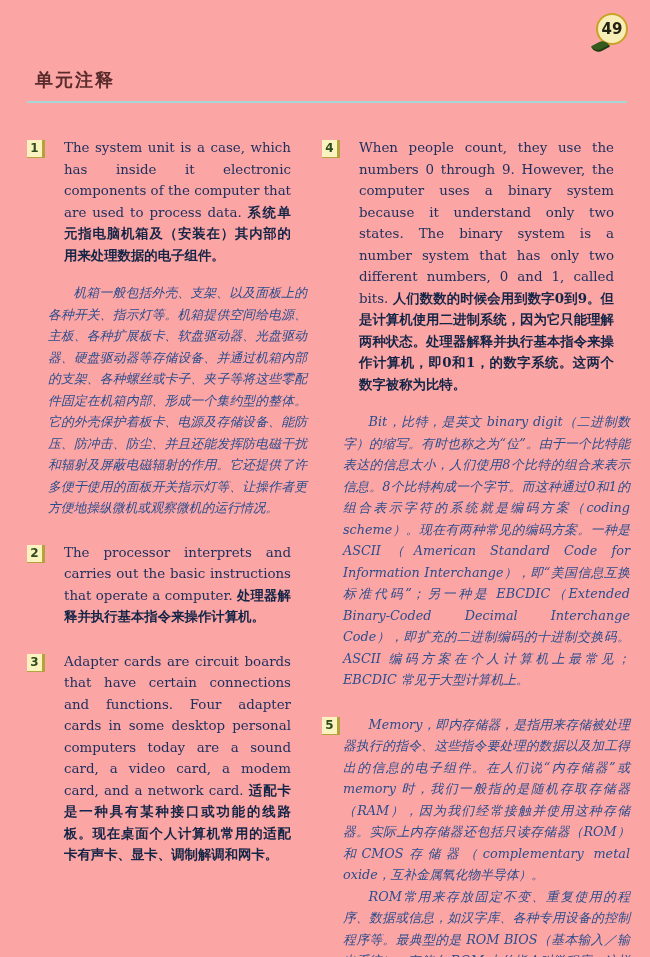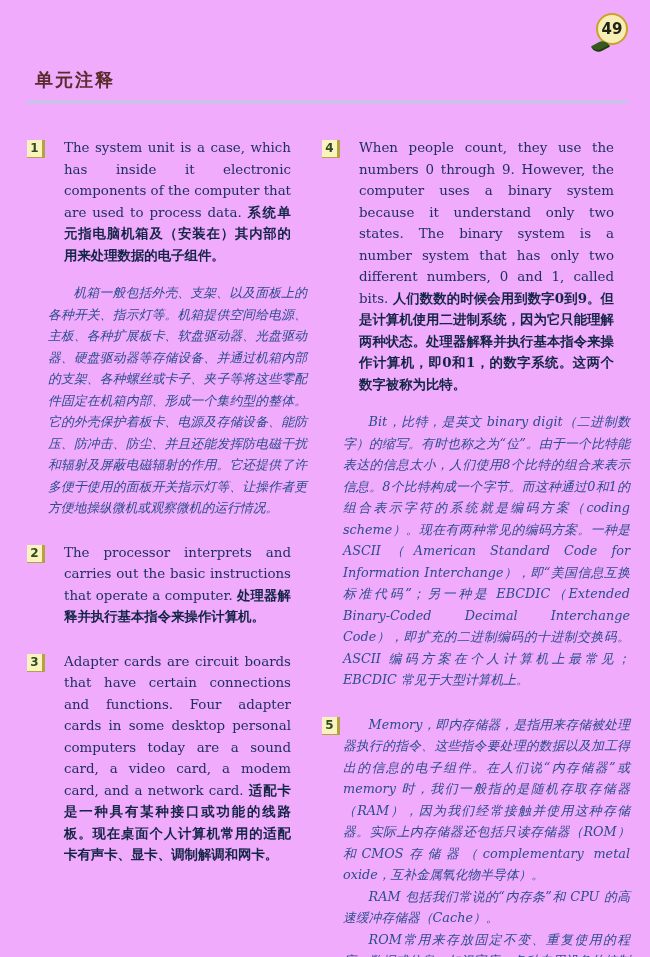--- a/index.html
+++ b/index.html
@@ -12,21 +12,21 @@
     --translation:#142547;
     --handwritten:#2a4d8e;
     --pagebadge-bg:#f6edb7;
     --pagebadge-border:#c9a227;
     --leaf:#355a1e;
   }
   html,body{margin:0;padding:0;background:#ffffff;}
   .page{
     position:relative;
     width:650px;height:957px;
-    background:#f0abfc;
+    background:#fca5a5;
     font-family:"DejaVu Serif", serif;
     overflow:hidden;
   }
   
   .page-badge{position:absolute;top:13px;right:20px;width:38px;height:48px;}
   .badge-circle{
     display:block;width:28px;height:28px;margin-left:4px;
     background:var(--pagebadge-bg);
     border:2px solid var(--pagebadge-border);
     border-radius:50%;
@@ -134,20 +134,19 @@
         <p class="lead">
           <span class="en">When people count, they use the numbers 0 through 9. However, the computer uses a binary system because it understand only two states. The binary system is a number system that has only two different numbers, 0 and 1, called bits.</span>
           <span class="zh">人们数数的时候会用到数字0到9。但是计算机使用二进制系统，因为它只能理解两种状态。处理器解释并执行基本指令来操作计算机，即0和1，的数字系统。这两个数字被称为比特。</span>
         </p>
         <p class="hand">Bit，比特，是英文 binary digit（二进制数字）的缩写。有时也称之为“位”。由于一个比特能表达的信息太小，人们使用8个比特的组合来表示信息。8个比特构成一个字节。而这种通过0和1的组合表示字符的系统就是编码方案（coding scheme）。现在有两种常见的编码方案。一种是 ASCII（American Standard Code for Information Interchange），即“美国信息互换标准代码”；另一种是 EBCDIC（Extended Binary-Coded Decimal Interchange Code），即扩充的二进制编码的十进制交换码。ASCII 编码方案在个人计算机上最常见；EBCDIC 常见于大型计算机上。</p>
       </div>
 
       <div class="note">
         <span class="num">5</span>
         <p class="hand">Memory，即内存储器，是指用来存储被处理器执行的指令、这些指令要处理的数据以及加工得出的信息的电子组件。在人们说“内存储器”或 memory 时，我们一般指的是随机存取存储器（RAM），因为我们经常接触并使用这种存储器。实际上内存储器还包括只读存储器（ROM）和CMOS存储器（complementary metal oxide，互补金属氧化物半导体）。</p>
-        <p class="hand">RAM 包括我们常说的“内存条”和 CPU 的高速缓冲存储器（Cache）。</p>
         <p class="hand">ROM常用来存放固定不变、重复使用的程序、数据或信息，如汉字库、各种专用设备的控制程序等。最典型的是 ROM BIOS（基本输入／输出系统）。存储在 ROM 中的指令叫微程序、这样的 ROM 称为固件。</p>
       </div>
 
     </div>
 
   </div>
 </div>
 
 </body></html>

